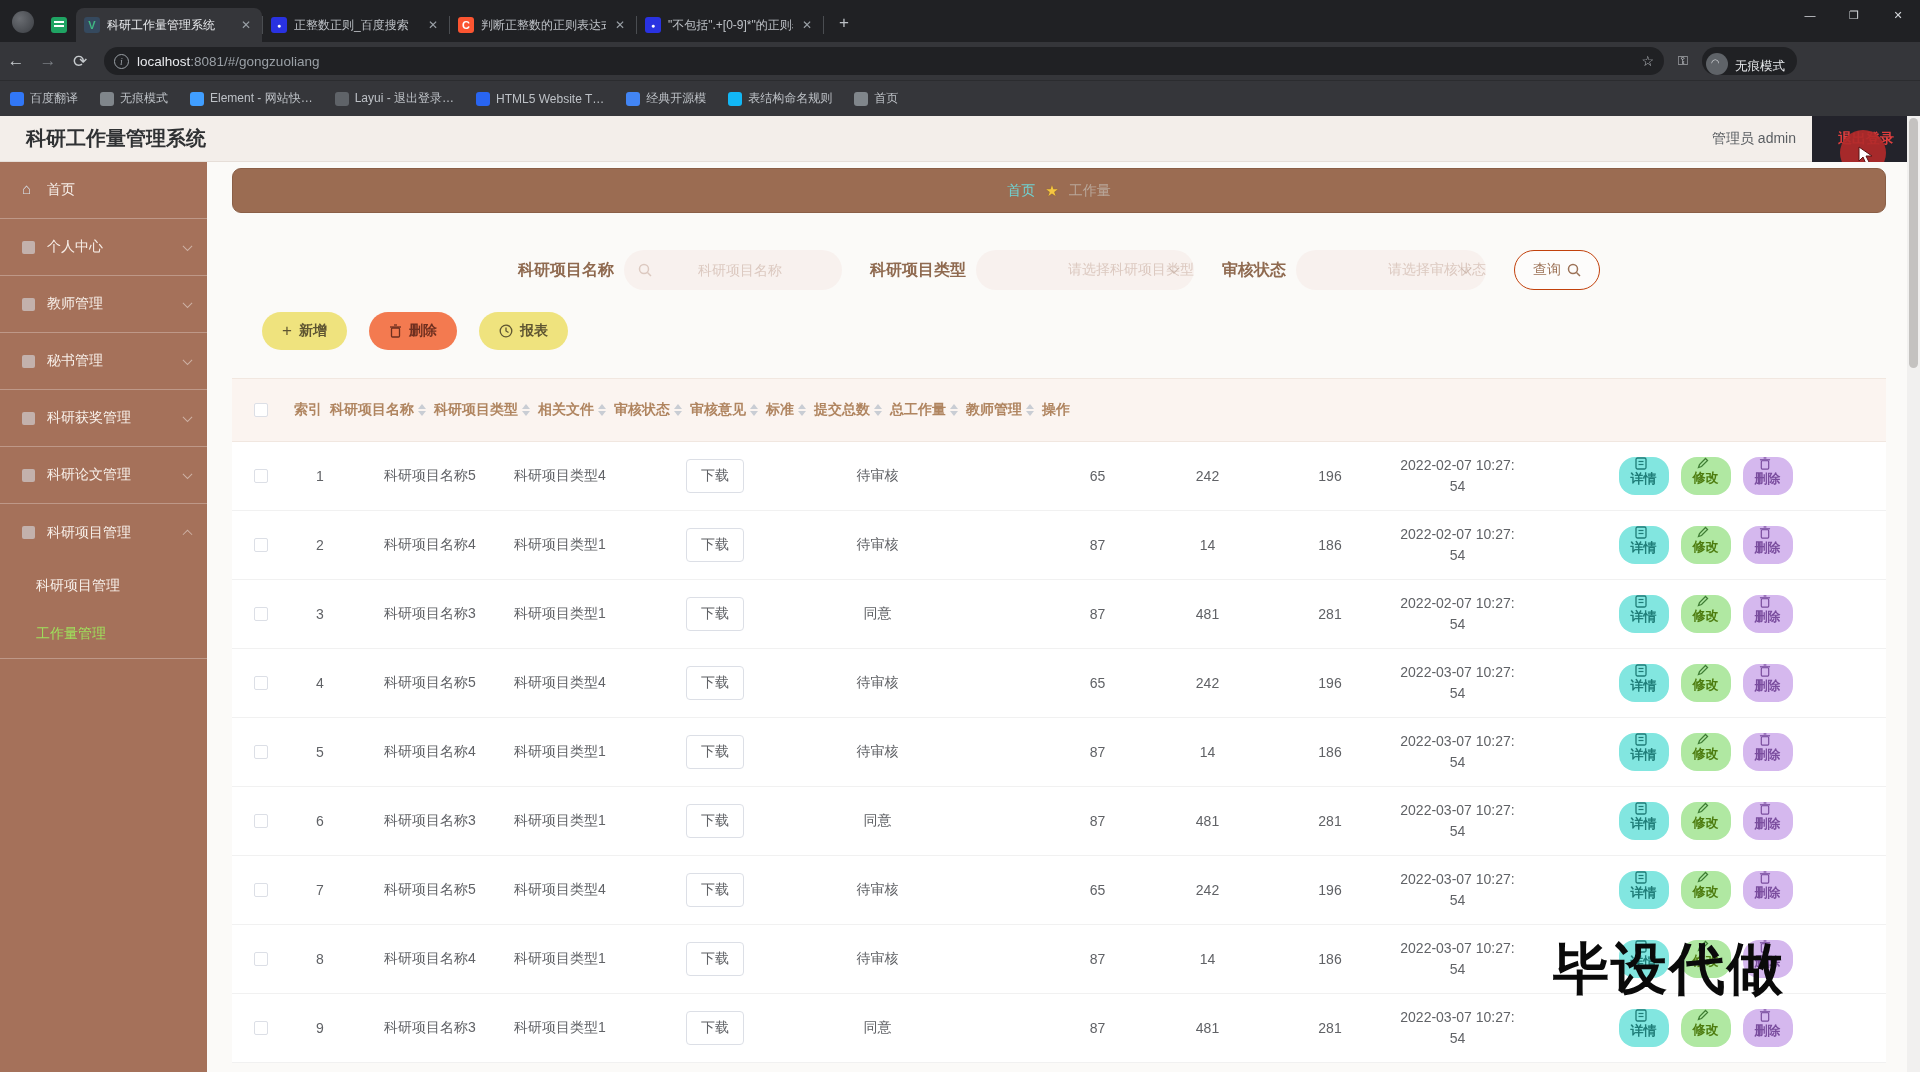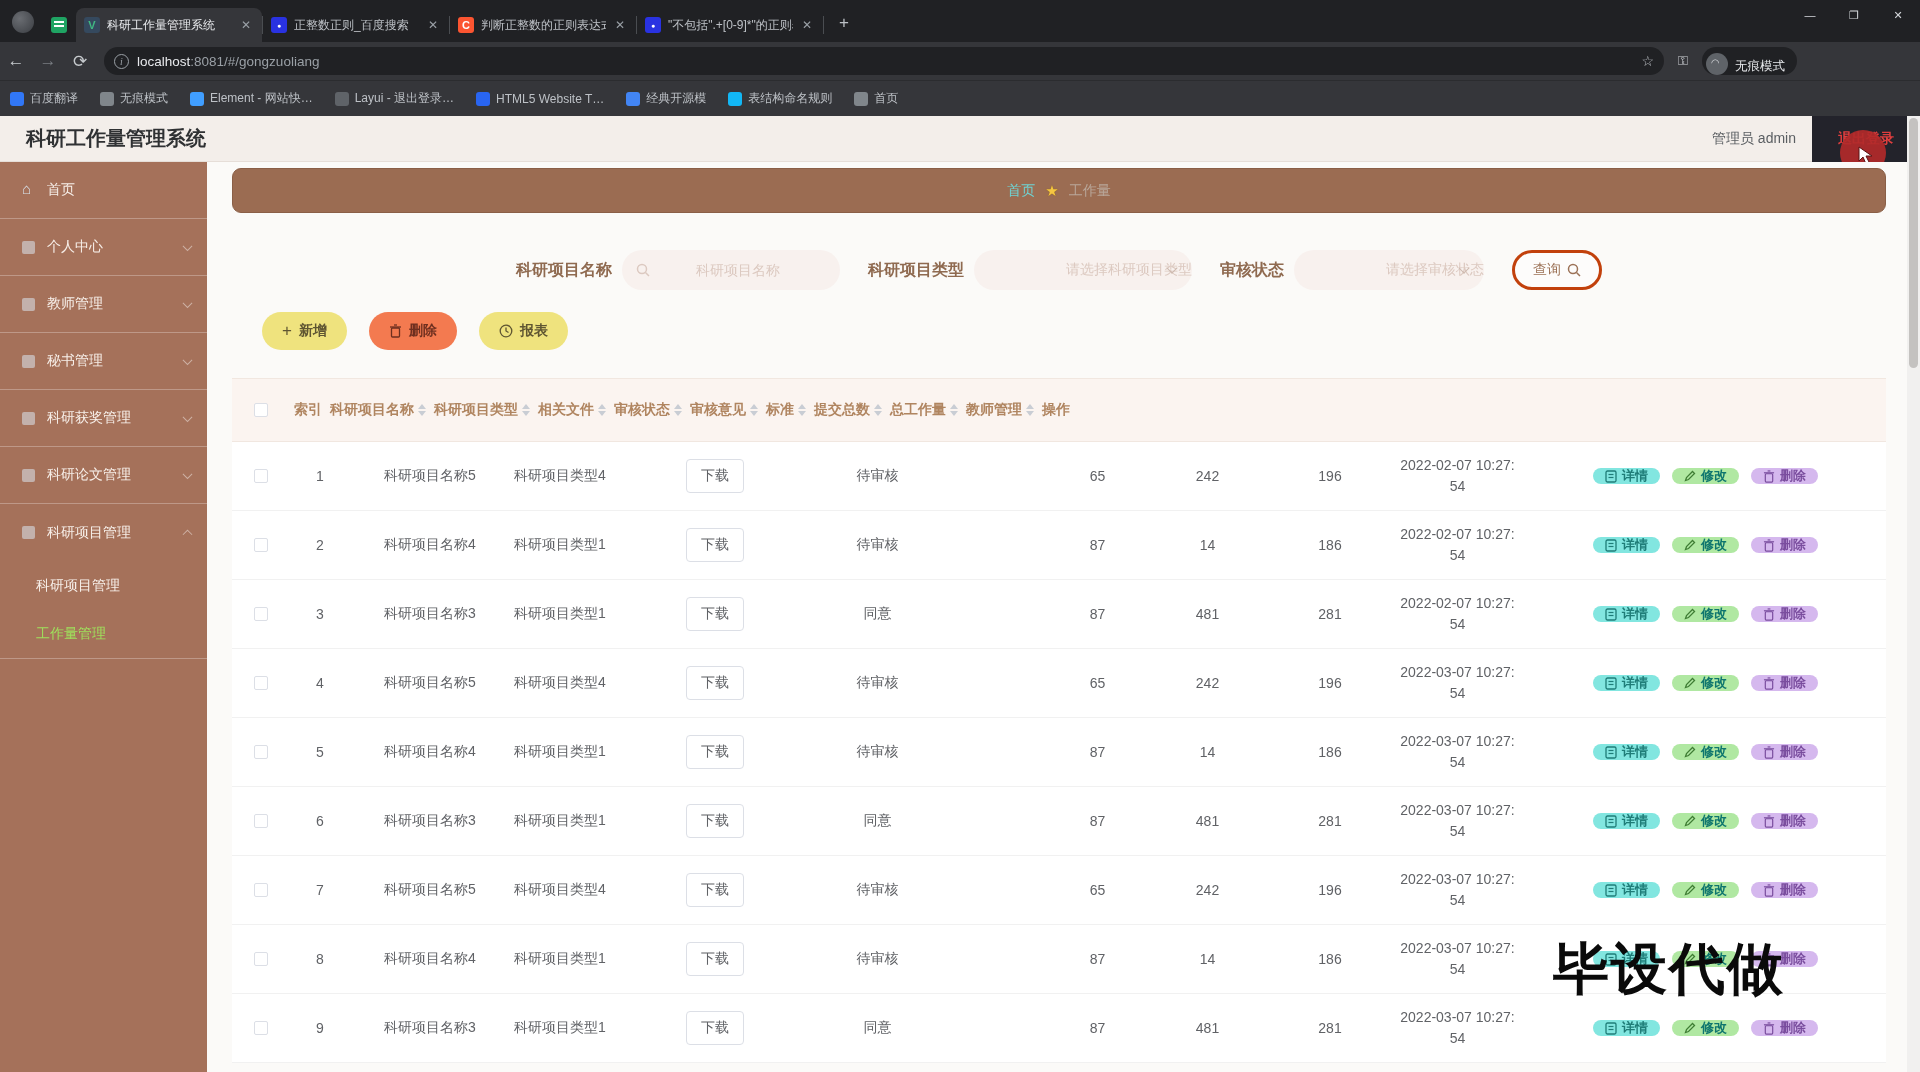--- a/index.html
+++ b/index.html
@@ -80,21 +80,21 @@
   .crumb-cur { color:#b9a79a; }
 
   .filters { position:absolute; left:25px; top:88px; width:1654px; display:flex; align-items:center; justify-content:center; }
   .f-label { font-size:16px; color:#8f6a50; font-weight:bold; margin-right:10px; white-space:nowrap; }
   .f-input { width:218px; height:40px; background:#f8f1ee; border:none; border-radius:20px; display:flex; align-items:center; padding:0 14px; margin-right:28px; }
   .f-input input { border:none; outline:none; background:transparent; font-size:14px; color:#8f6a50; width:100%; text-align:center; font-family:inherit; }
   .f-input input::placeholder { color:#dcc9c0; }
   .f-select { width:218px; height:40px; background:#f8f1ee; border-radius:20px; display:flex; align-items:center; justify-content:flex-end; position:relative; margin-right:28px; }
   .f-select .ph { font-size:14px; color:#dcc9c0; }
   .f-select .sel-chev { position:absolute; right:16px; top:14px; width:8px; height:8px; border-right:1.5px solid #cdb9ae; border-bottom:1.5px solid #cdb9ae; transform:rotate(45deg); }
-  .search-btn { height:40px; padding:0 18px; background:#fdfcfb; border:3px solid #c2410c; border-radius:20px; display:flex; align-items:center; font-size:14px; color:#9c7257; }
+  .search-btn { height:40px; padding:0 18px; background:#fdfcfb; border:1px solid #c2410c; border-radius:20px; display:flex; align-items:center; font-size:14px; color:#9c7257; }
   .search-btn svg, .f-input svg { flex:0 0 auto; }
   .search-btn .lbl { margin-right:6px; }
 
   .actionbar { position:absolute; left:55px; top:150px; display:flex; }
   .pillbtn { height:38px; padding:0 20px; border-radius:19px; display:flex; align-items:center; font-size:14px; margin-right:22px; font-weight:bold; }
   .btn-add, .btn-report { background:#efe37e; color:#5f5632; }
   .btn-del { background:#f37a50; color:#6e2f1f; }
   .pillbtn .bic { margin-right:7px; display:flex; align-items:center; }
   .plus-g { font-size:17px; font-weight:normal; }
 
@@ -111,23 +111,23 @@
   .row { display:flex; align-items:center; height:69px; border-bottom:1px solid #f1f1f1; background:#fff; }
   .row .cell, .thead .cell { flex:0 0 auto; }
   .cell { display:flex; align-items:center; justify-content:center; }
   .c0{width:58px;} .c1{width:60px;} .c2{width:160px;} .c3{width:100px;} .c4{width:210px;}
   .c5{width:115px;} .c6{width:115px;} .c7{width:95px;} .c8{width:125px;} .c9{width:120px;}
   .c10{width:135px;} .c11{width:361px;}
   .row .cell { font-size:14px; color:#606266; text-align:center; }
   .c10 { word-break:break-all; line-height:1.5; padding:0 10px; }
   .checkbox { width:14px; height:14px; border:1px solid #dcdfe6; border-radius:2px; background:#fff; }
   .dl-btn { width:58px; height:34px; border:1px solid #dcdfe6; border-radius:4px; background:#fff; color:#606266; font-size:14px; display:flex; align-items:center; justify-content:center; }
-  .op-btn { height:16px; padding:0 12px; border-radius:16px; font-size:13px; display:flex; align-items:center; margin:6px 6px; font-weight:bold; }
+  .op-btn { height:38px; padding:0 12px; border-radius:16px; font-size:13px; display:flex; align-items:center; margin:6px 6px; font-weight:bold;flex-direction:column; }
   .op-detail { background:#82e6e0; color:#1f7d78; }
-  .op-edit { background:#b0e8a2; color:#0f766e; }
+  .op-edit { background:#b0e8a2; color:#4d7c0f; }
   .op-del { background:#d5b8ee; color:#7a4d9e; }
   .op-btn svg { margin-right:5px; }
 
   .watermark { position:absolute; left:1553px; top:932px; font-size:56px; font-weight:900; color:#0a0a0a; letter-spacing:2px; font-family:"DejaVu Sans",sans-serif; z-index:50; }
 
   .pg-scrollbar { position:absolute; right:0; top:116px; width:13px; height:956px; background:#f1f0ef; }
   .pg-thumb { position:absolute; left:2px; top:2px; width:9px; height:250px; background:#c4c2c0; border-radius:5px; }
 </style>
 </head>
 <body>

